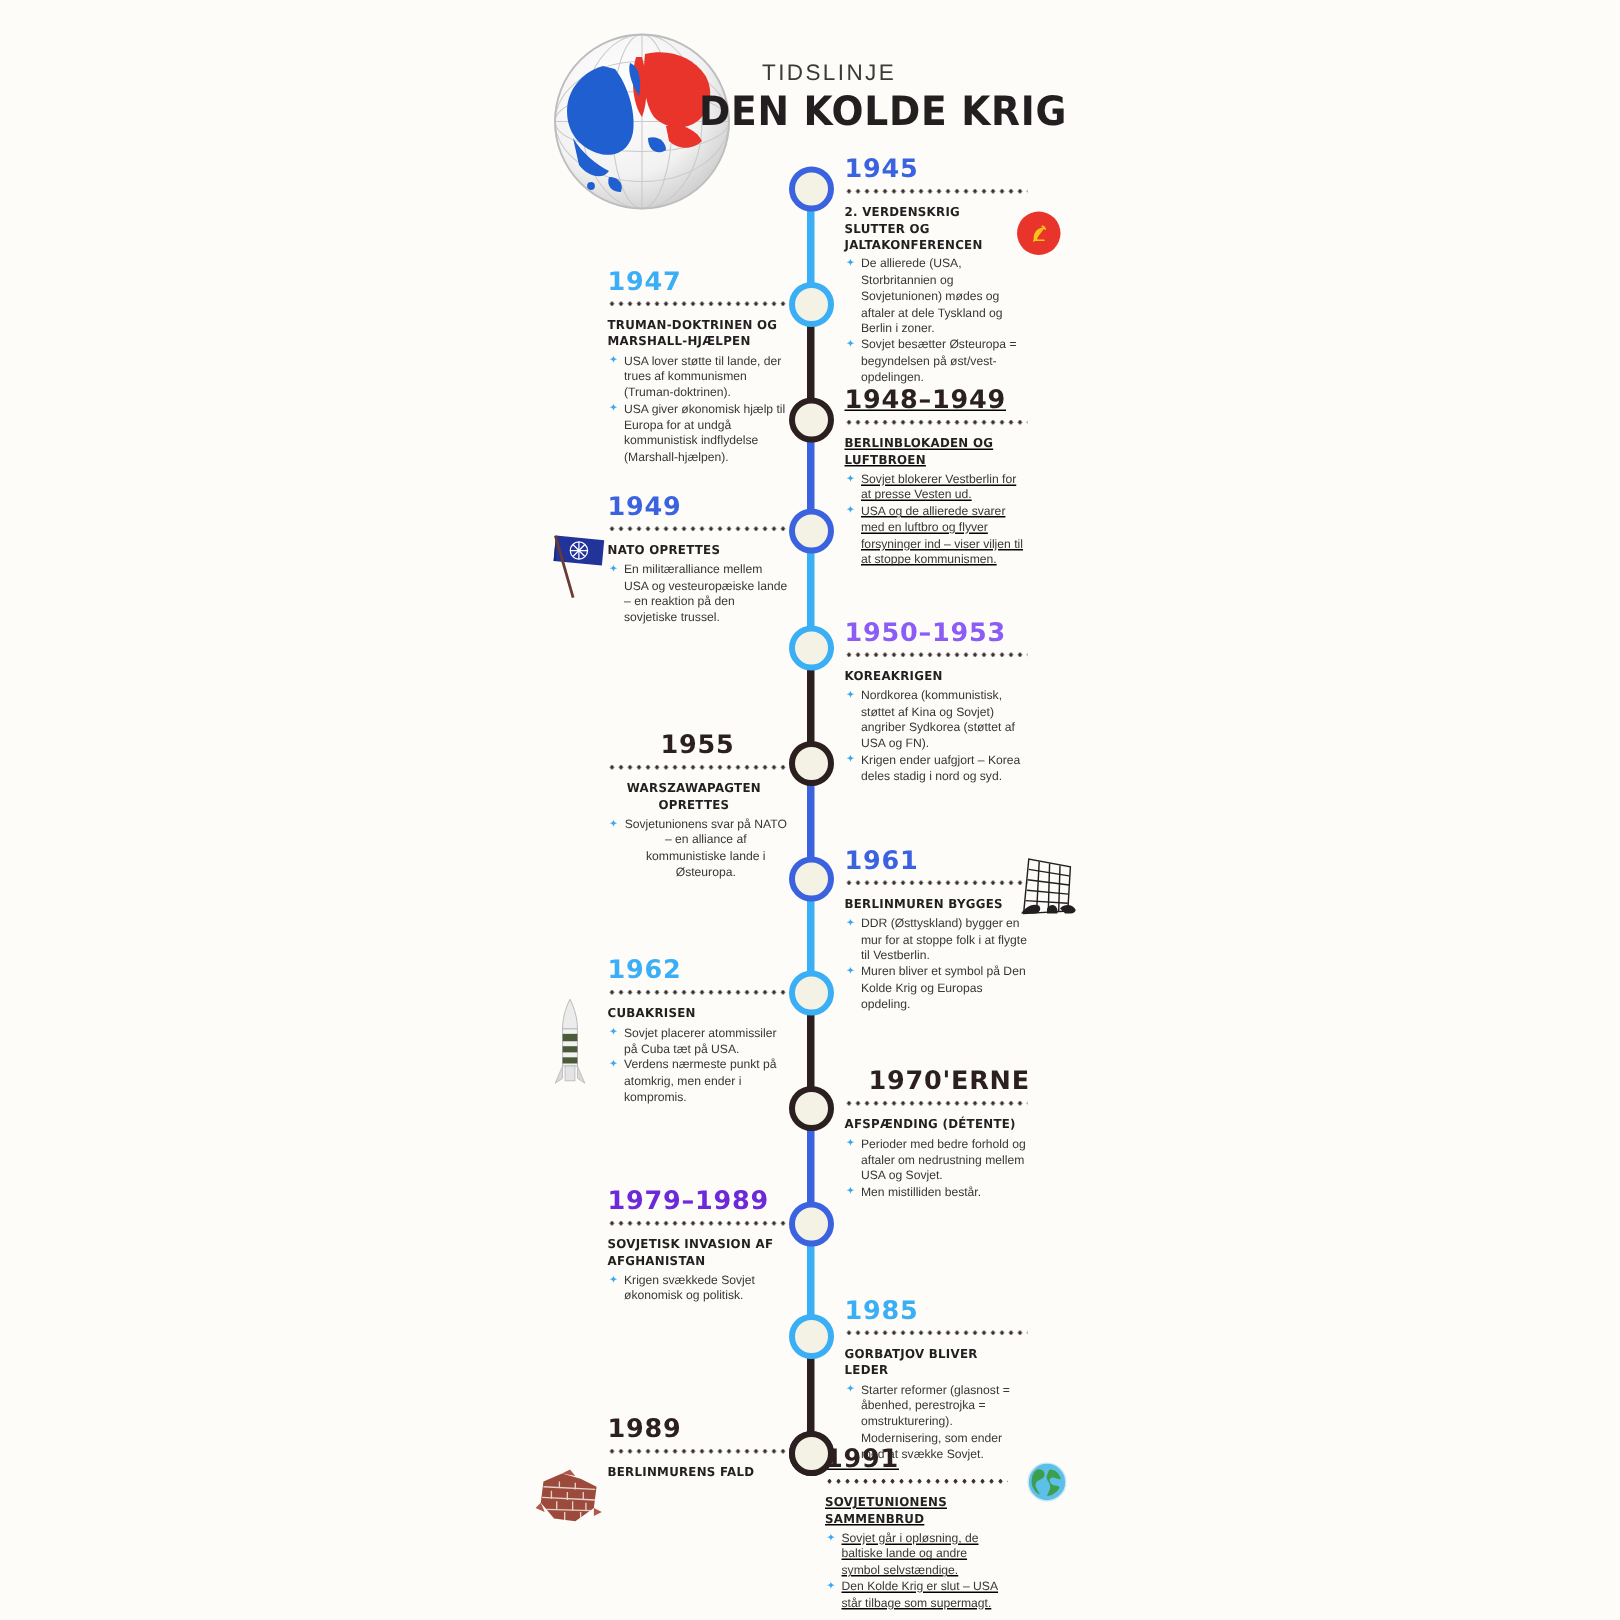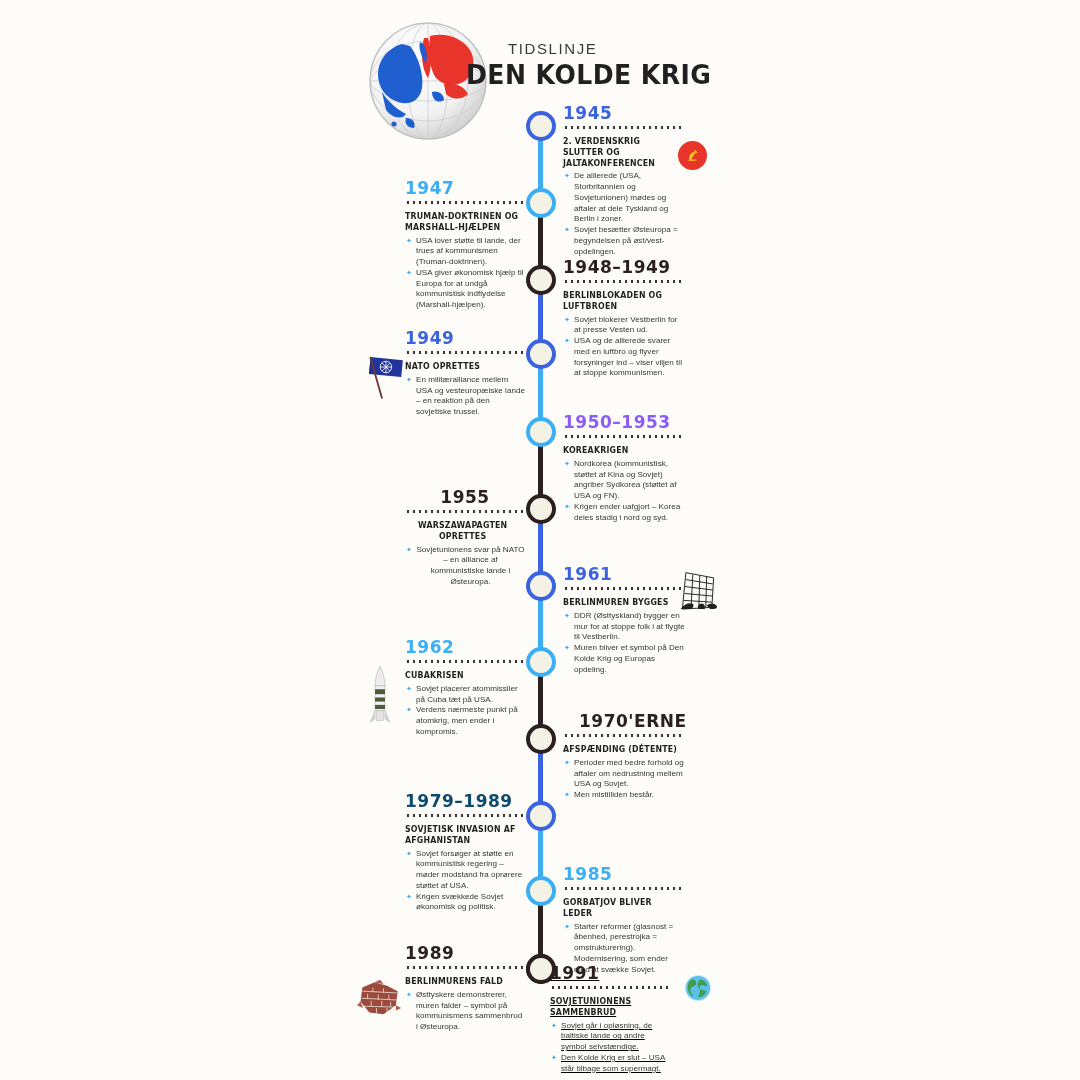--- a/index.html
+++ b/index.html
@@ -196,21 +196,21 @@
       </div>
       <div class="entry left" style="left: 405px; top: 178px; width: 120px;">
         <div class="year" style="color: rgb(58, 175, 245);">1947</div>
         <div class="dots"></div>
         <div class="evt-title">TRUMAN-DOKTRINEN OG MARSHALL-HJÆLPEN</div>
         <ul class="bullets">
           <li>USA lover støtte til lande, der trues af kommunismen (Truman-doktrinen).</li>
           <li>USA giver økonomisk hjælp til Europa for at undgå kommunistisk indflydelse (Marshall-hjælpen).</li>
         </ul>
       </div>
-      <div class="entry right" style="left: 563px; top: 257px; width: 122px;">
+      <div class="entry right" style="left: 563px; top: 257px; width: 122px; text-decoration: underline;">
         <div class="year" style="color: rgb(43, 31, 32);">1948–1949</div>
         <div class="dots"></div>
         <div class="evt-title">BERLINBLOKADEN OG LUFTBROEN</div>
         <ul class="bullets">
           <li>Sovjet blokerer Vestberlin for at presse Vesten ud.</li>
           <li>USA og de allierede svarer med en luftbro og flyver forsyninger ind – viser viljen til at stoppe kommunismen.</li>
         </ul>
       </div>
       <div class="entry left" style="left: 405px; top: 328px; width: 120px;">
         <div class="year" style="color: rgb(59, 99, 224);">1949</div>
@@ -258,43 +258,39 @@
       <div class="entry right" style="left: 563px; top: 711px; width: 122px;">
         <div class="year" style="color: rgb(43, 31, 32); margin-left: 16px;">1970'ERNE</div>
         <div class="dots"></div>
         <div class="evt-title">AFSPÆNDING (DÉTENTE)</div>
         <ul class="bullets">
           <li>Perioder med bedre forhold og aftaler om nedrustning mellem USA og Sovjet.</li>
           <li>Men mistilliden består.</li>
         </ul>
       </div>
       <div class="entry left" style="left: 405px; top: 791px; width: 120px;">
-        <div class="year" style="color: #0c4a6e;">1979–1989</div>
+        <div class="year" style="color: #6d28d9;">1979–1989</div>
         <div class="dots"></div>
         <div class="evt-title">SOVJETISK INVASION AF AFGHANISTAN</div>
         <ul class="bullets">
-          <li>Sovjet forsøger at støtte en kommunistisk regering – møder modstand fra oprørere støttet af USA.</li>
           <li>Krigen svækkede  Sovjet økonomisk og politisk.</li>
         </ul>
       </div>
       <div class="entry right" style="left: 563px; top: 864px; width: 122px;">
         <div class="year" style="color: rgb(58, 175, 245);">1985</div>
         <div class="dots"></div>
         <div class="evt-title">GORBATJOV BLIVER LEDER</div>
         <ul class="bullets">
           <li>Starter reformer (glasnost = åbenhed, perestrojka = omstrukturering). Modernisering, som ender med at svække Sovjet.</li>
         </ul>
       </div>
       <div class="entry left" style="left: 405px; top: 943px; width: 120px;">
         <div class="year" style="color: rgb(43, 31, 32);">1989</div>
         <div class="dots"></div>
         <div class="evt-title">BERLINMURENS FALD</div>
-        <ul class="bullets">
-          <li>Østtyskere demonstrerer, muren falder – symbol på kommunismens sammenbrud i Østeuropa.</li>
-        </ul>
       </div>
       <div class="entry right" style="left: 550px; top: 963px; width: 122px; text-decoration: underline;">
         <div class="year" style="color: rgb(43, 31, 32);">1991</div>
         <div class="dots"></div>
         <div class="evt-title">SOVJETUNIONENS SAMMENBRUD</div>
         <ul class="bullets">
           <li>Sovjet går i opløsning, de baltiske lande og andre symbol selvstændige.</li>
           <li>Den Kolde Krig er slut – USA står tilbage som supermagt.</li>
         </ul>
       </div>

